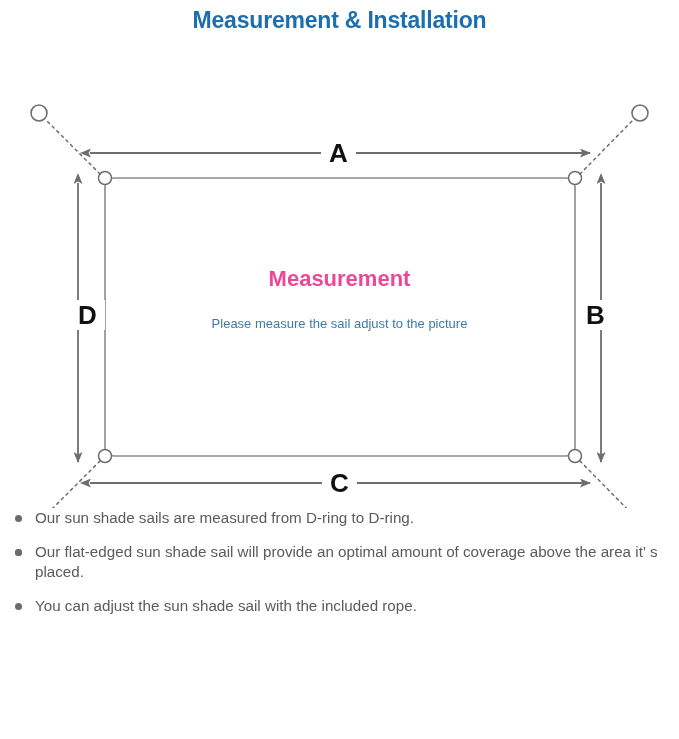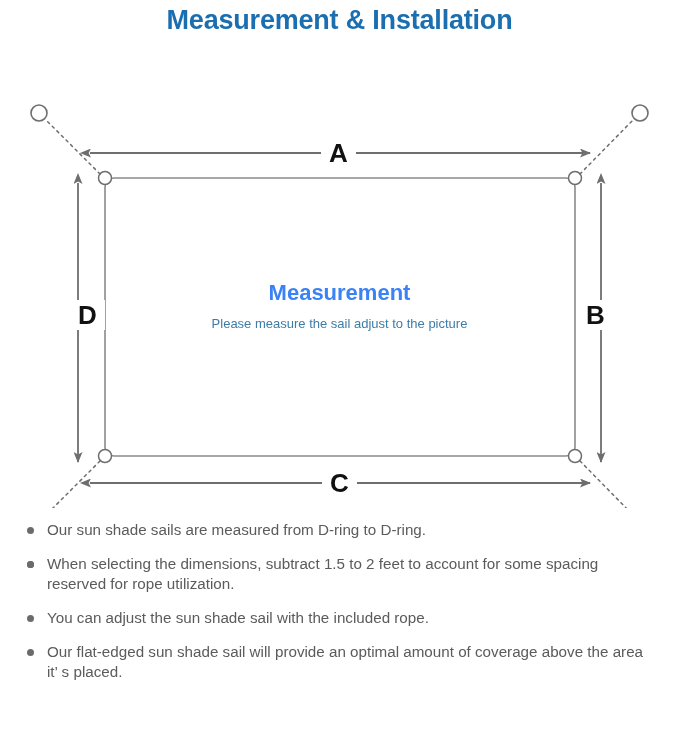--- a/index.html
+++ b/index.html
@@ -11,21 +11,21 @@
     width: 679px;
     height: 739px;
     font-family: "Liberation Sans", "DejaVu Sans", sans-serif;
     color: #555555;
     overflow: hidden;
     position: relative;
   }
 
   #page-title {
     text-align: center;
-    font-size: 27px;
+    font-size: 23px;
     font-weight: bold;
     color: #1b6fb0;
     letter-spacing: -0.2px;
     margin: 0;
     padding-top: 2px;
     line-height: 36px;
     font-family: "Liberation Sans", "DejaVu Sans", sans-serif;
   }
 
   #diagram-wrap {
@@ -40,24 +40,24 @@
   }
 
   .center-label {
     position: absolute;
     left: 0;
     width: 679px;
     text-align: center;
     pointer-events: none;
   }
   #measurement-heading {
-    top: 242px;
+    top: 228px;
     font-size: 22px;
     font-weight: bold;
-    color: #3b82f6;
+    color: #ec4899;
   }
   #measurement-sub {
     top: 278px;
     font-size: 13px;
     color: #3d7ca8;
     font-weight: normal;
   }
 
   .dim-letter {
     position: absolute;
@@ -69,21 +69,21 @@
     background: #ffffff;
     padding: 2px 8px;
     pointer-events: none;
   }
   #dim-a { left: 321px; top: 100px; }
   #dim-b { left: 578px; top: 262px; }
   #dim-c { left: 322px; top: 430px; }
   #dim-d { left: 70px;  top: 262px; }
 
   #notes-list {
-    margin: 12px;
+    margin: 0;
     padding: 0 14px 0 10px;
     list-style: none;
   }
   #notes-list li {
     position: relative;
     padding-left: 25px;
     margin-bottom: 14px;
     font-size: 15.2px;
     line-height: 20px;
     color: #5b5b5b;
@@ -154,23 +154,19 @@
 <ul id="notes-list">
   <li>
     <span class="bullet-dot"></span>
     <span>Our sun shade sails are measured from D-ring to D-ring.</span>
   </li>
   <li>
     <span class="bullet-dot"></span>
   </li>
   <li>
     <span class="bullet-dot"></span>
-    <span>When selecting the dimensions, subtract 1.5 to 2 feet to account for some spacing reserved for rope utilization.</span>
+    <span>Our flat-edged sun shade sail will provide an optimal amount of coverage above the area it’ s placed.</span>
   </li>
   <li>
     <span class="bullet-dot"></span>
     <span>You can adjust the sun shade sail with the included rope.</span>
   </li>
-  <li>
-    <span class="bullet-dot"></span>
-    <span>Our flat-edged sun shade sail will provide an optimal amount of coverage above the area it’ s placed.</span>
-  </li>
 </ul>
 
 </body></html>

